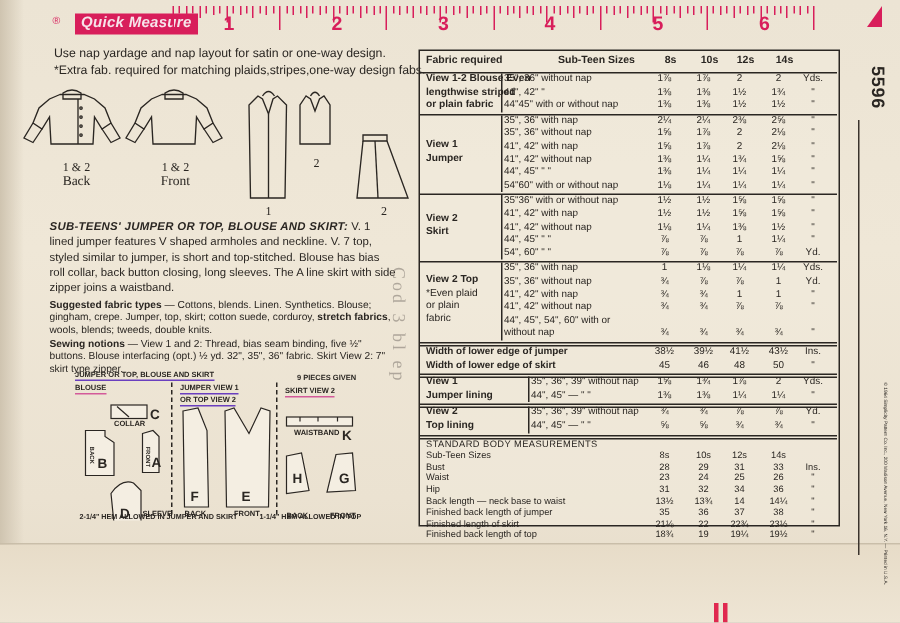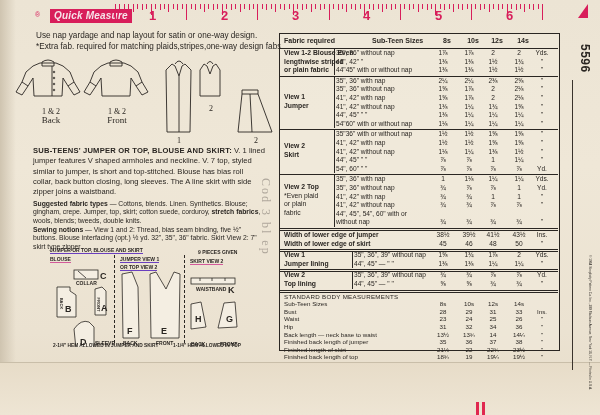--- a/index.html
+++ b/index.html
@@ -38,21 +38,21 @@
   }
 
   .note { position: absolute; left: 36px; top: 30px; font-size: 8.2px; line-height: 11px; color: #2a2622; }
 
   
   .illus { position: absolute; left: 0; top: 50px; width: 280px; height: 130px; }
   .illus svg { position: absolute; left: 0; top: 0; }
   .caption { position: absolute; font-family: "Liberation Serif", serif; font-size: 8px; text-align: center; line-height: 9px; }
 
   .desc { position: absolute; left: 33px; top: 146px; width: 232px; font-size: 7.6px; line-height: 10.3px; }
-  .desc b { font-weight: bold; letter-spacing: 0.2px; }
+  .desc b { font-weight: bold; letter-spacing: 0.2px; font-style: italic; }
   .fab { position: absolute; left: 33px; top: 200px; width: 234px; font-size: 6.8px; line-height: 8.4px; }
   .fab b { font-weight: bold; }
   .notions { position: absolute; left: 33px; top: 226px; width: 234px; font-size: 6.8px; line-height: 8.4px; }
 
   
   .layout { position: absolute; left: 50px; top: 247px; width: 200px; height: 115px; }
   .lhdr { position: absolute; font-size: 5px; font-weight: bold; color: #2a2622; border-bottom: 1px solid #6a3fbf; }
   .lhdr.rb { border-bottom-color: #d35a9a; }
   .dash { position: absolute; width: 0; border-left: 1px dashed #2a2622; }
   .plbl { position: absolute; font-size: 5px; font-weight: bold; }

